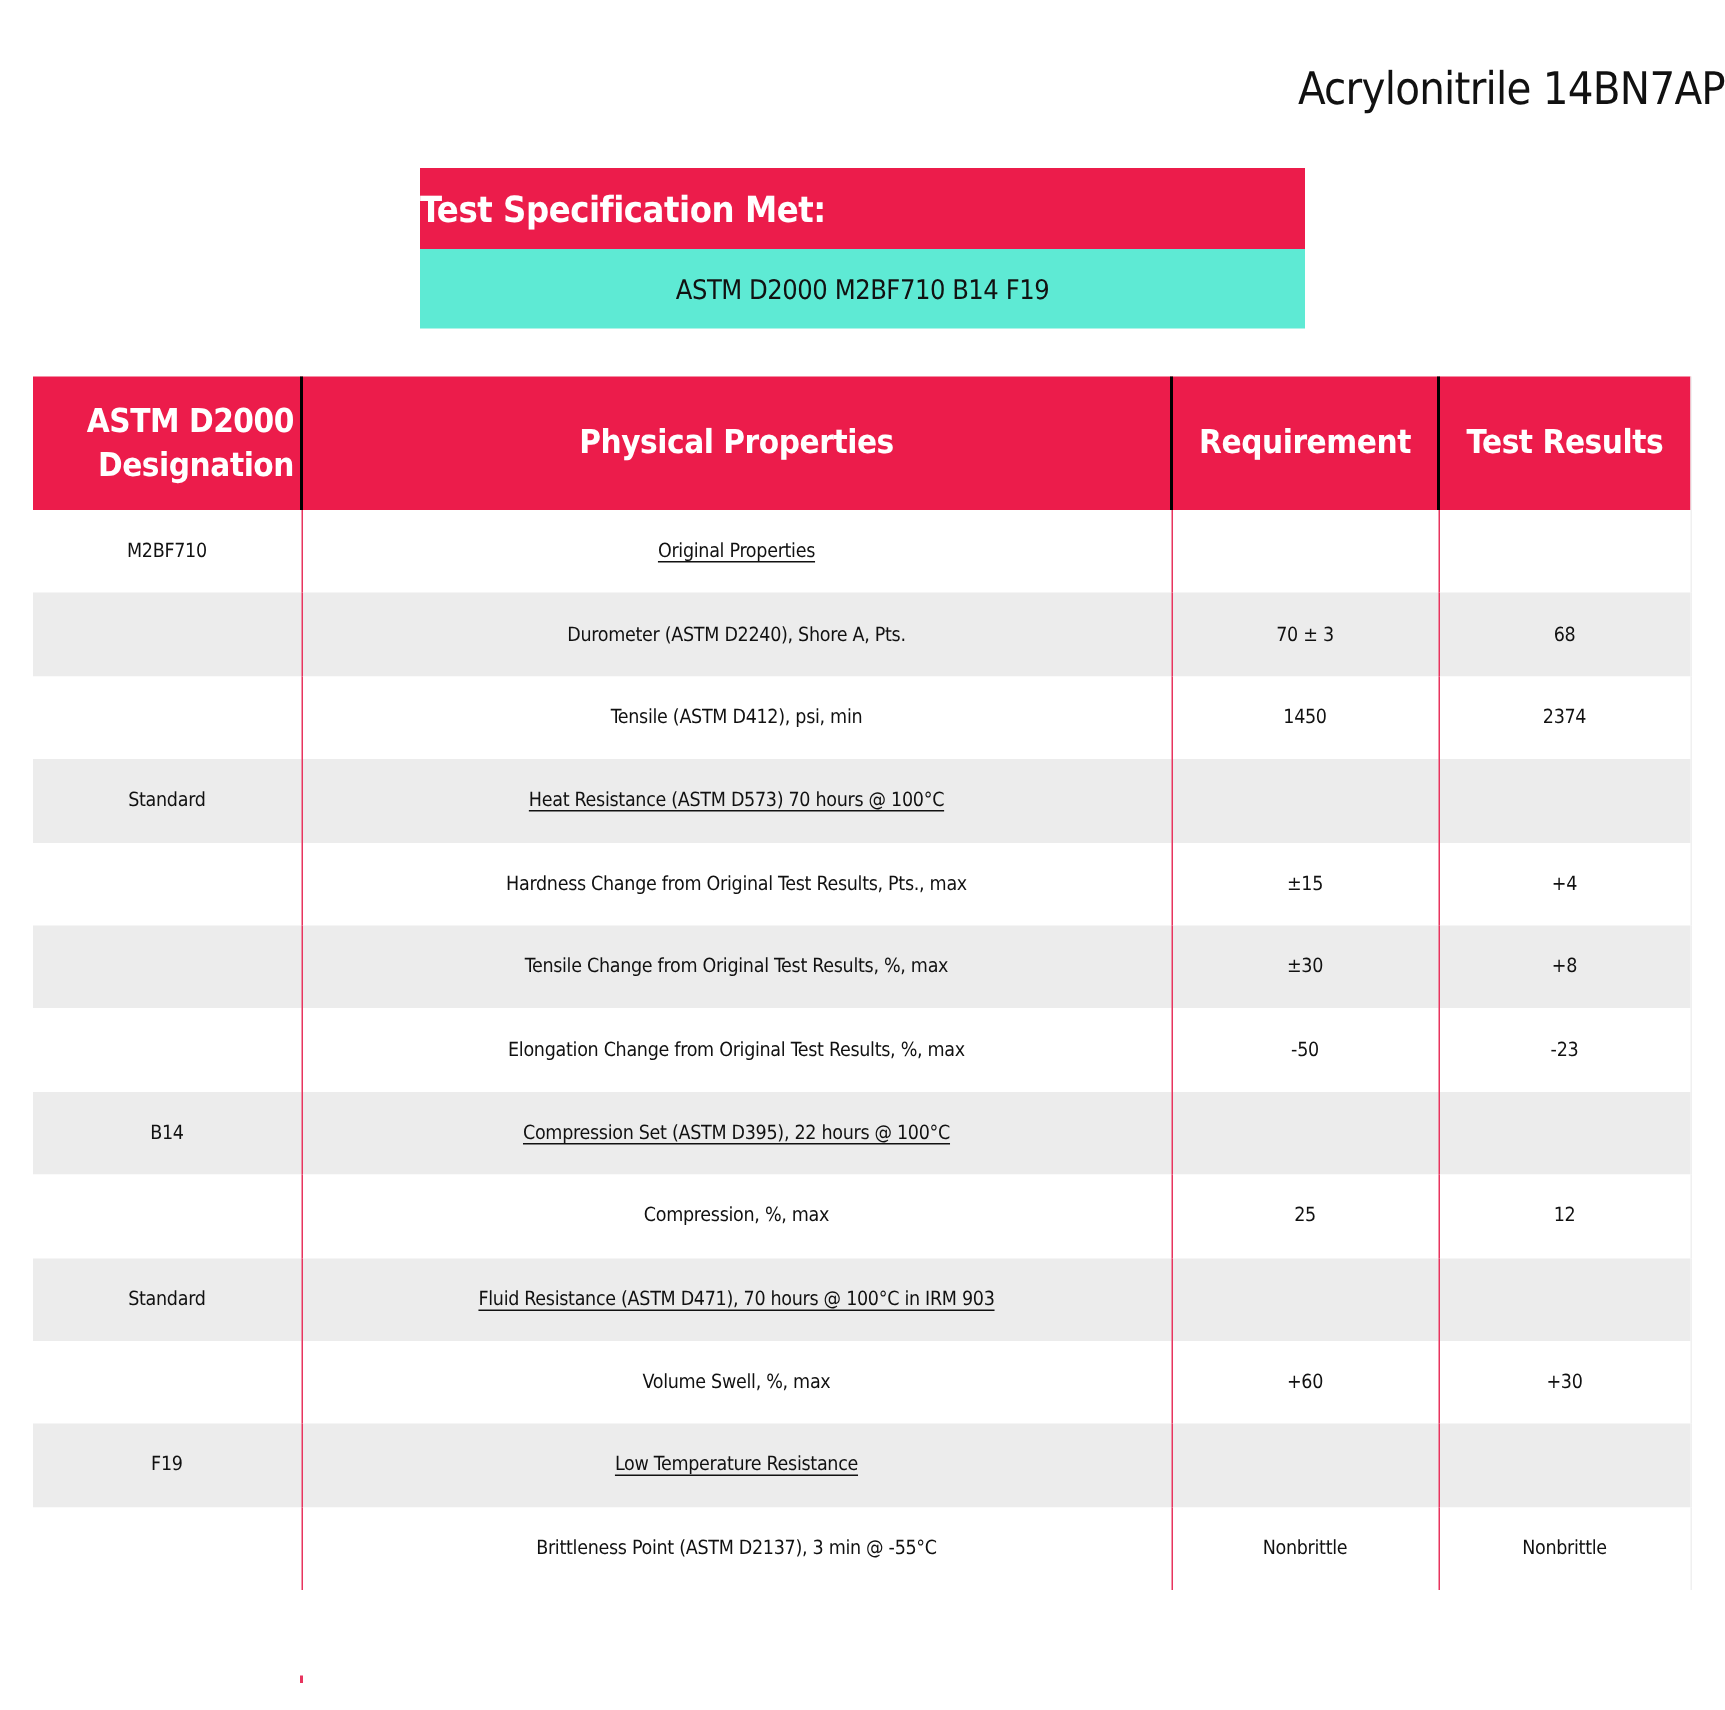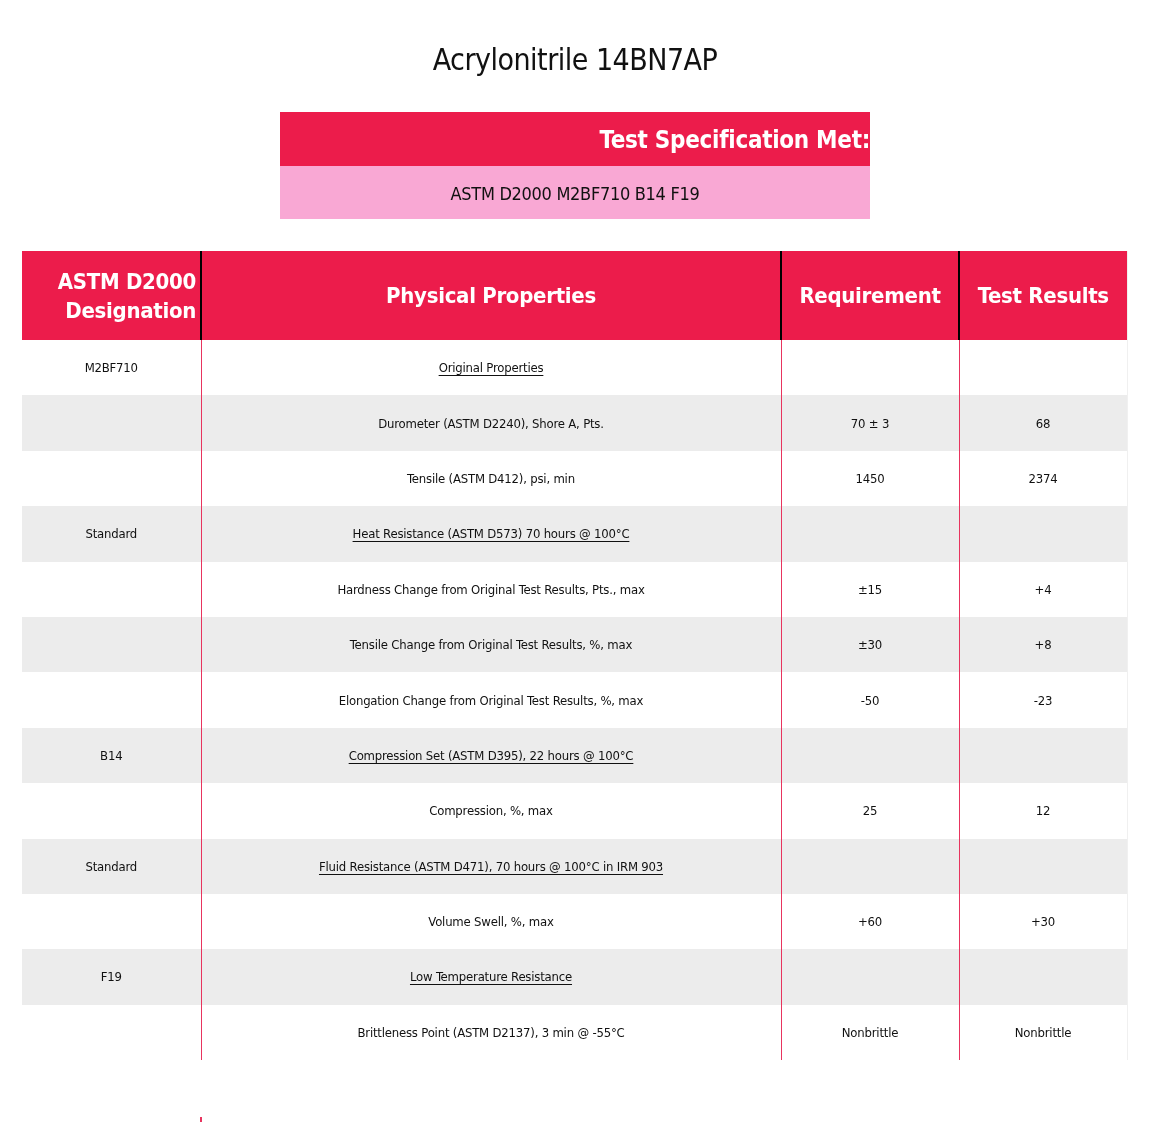--- a/index.html
+++ b/index.html
@@ -1,23 +1,23 @@
 <!DOCTYPE html>
 <html><head>
 <meta charset="utf-8">
 <style>
   html, body { margin: 0; padding: 0; background: #ffffff; }
   body { width: 1150px; height: 1140px; position: relative; overflow: hidden;
          font-family: "DejaVu Sans Condensed", "DejaVu Sans", sans-serif; color: #111; }
-  .title { position: absolute; left: 0; width: 1150px; top: 42px; text-align: center;
+  .title { position: absolute; left: 0; width: 1150px; top: 42px; text-align: right;
            font-size: 30px; font-family: "DejaVu Sans", sans-serif; font-stretch: condensed; letter-spacing: -0.5px; color: #111; }
   .spec { position: absolute; left: 280px; top: 112px; width: 590px; }
-  .spec-head { background: #ec1c4b; color: #fff; height: 54px; line-height: 56px; text-align: right;
+  .spec-head { background: #ec1c4b; color: #fff; height: 54px; line-height: 56px; text-align: left;
                font-size: 24px; font-weight: bold; letter-spacing: -0.3px; }
-  .spec-val { background: #f9a8d4; height: 53px; line-height: 56px; text-align: center; font-size: 18px; letter-spacing: -0.3px; }
+  .spec-val { background: #5eead4; height: 53px; line-height: 56px; text-align: center; font-size: 18px; letter-spacing: -0.3px; }
   table { position: absolute; left: 22px; top: 251px; width: 1105px; border-collapse: collapse;
           table-layout: fixed; border-right: 1px solid #f0f0f0; }
   col.c1 { width: 179px; } col.c2 { width: 580px; } col.c3 { width: 178px; } col.c4 { width: 168px; }
   thead th { background: #ec1c4b; color: #fff; height: 89px; font-size: 22px; font-weight: bold;
              letter-spacing: -0.3px; line-height: 29px; padding: 0 4px; border-left: 2px solid #000000; }
   thead th:first-child { border-left: none; text-align: right; }
   tbody td { height: 55.4px; padding: 0; text-align: center; font-size: 13px; letter-spacing: -0.2px; }
   tbody td + td { border-left: 1.5px solid #e8345e; }
   tbody tr:nth-child(even) td { background: #ececec; }
   tbody tr:nth-child(odd) td { background: #ffffff; }

